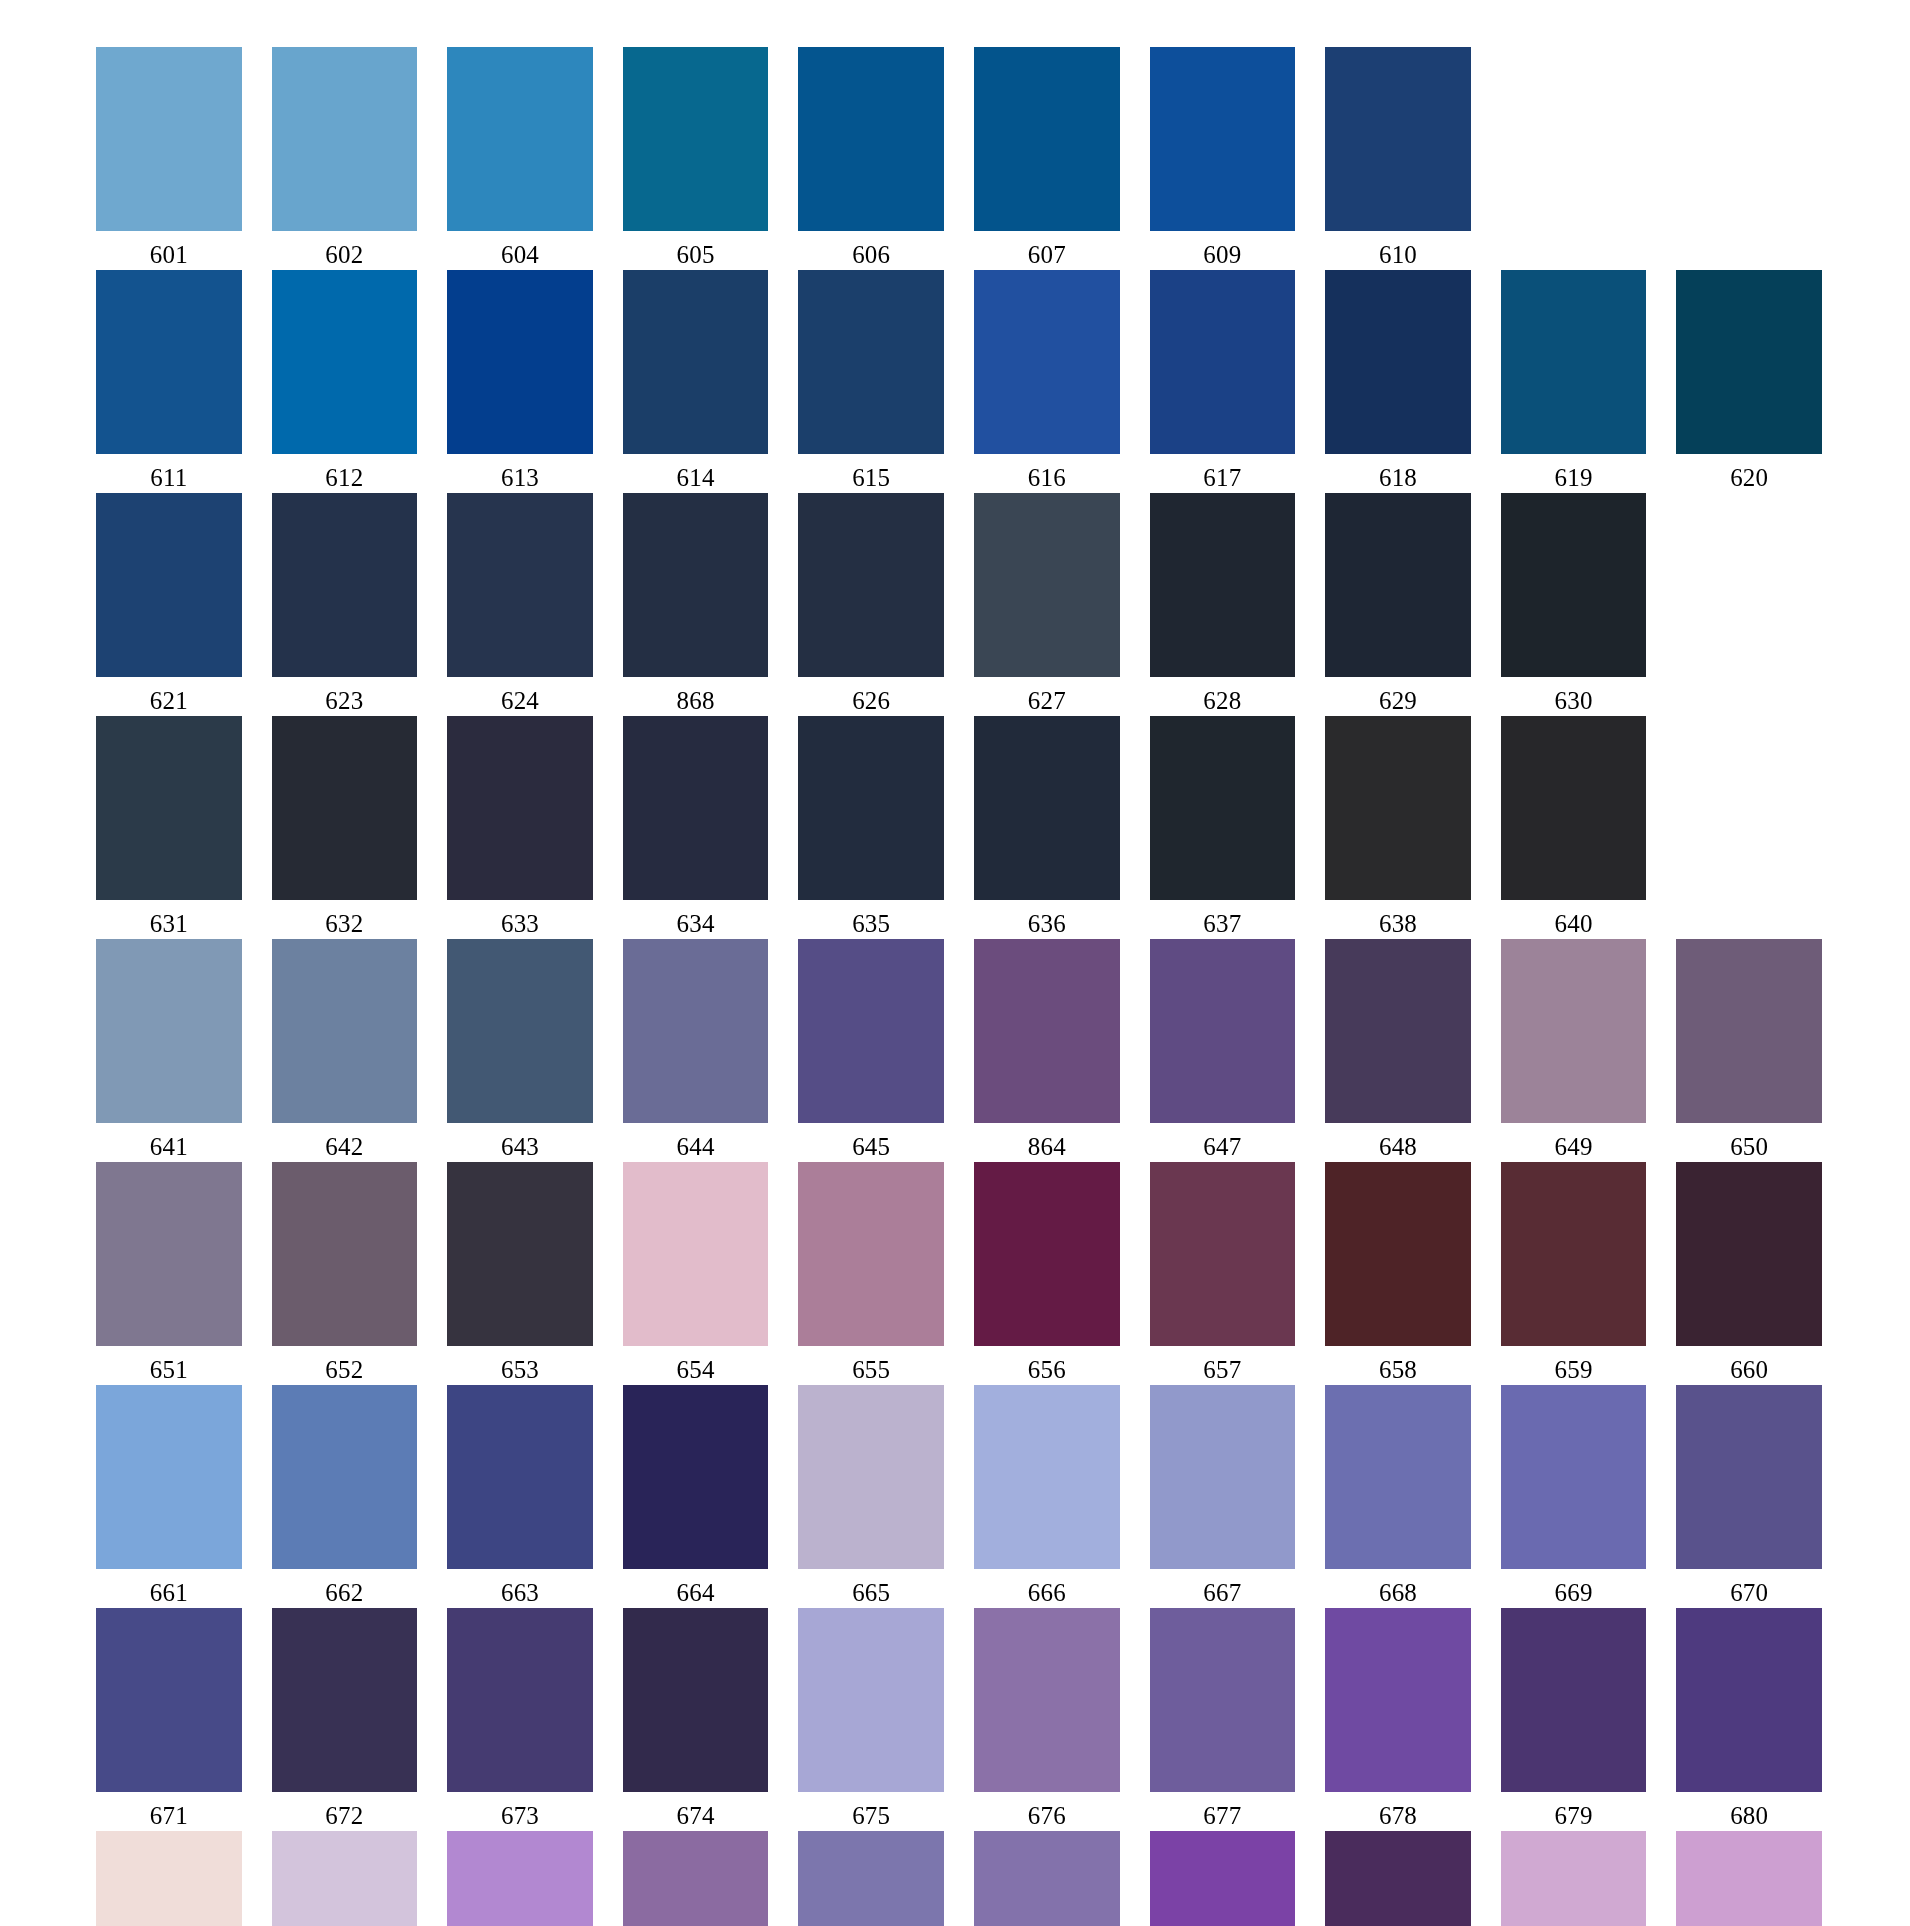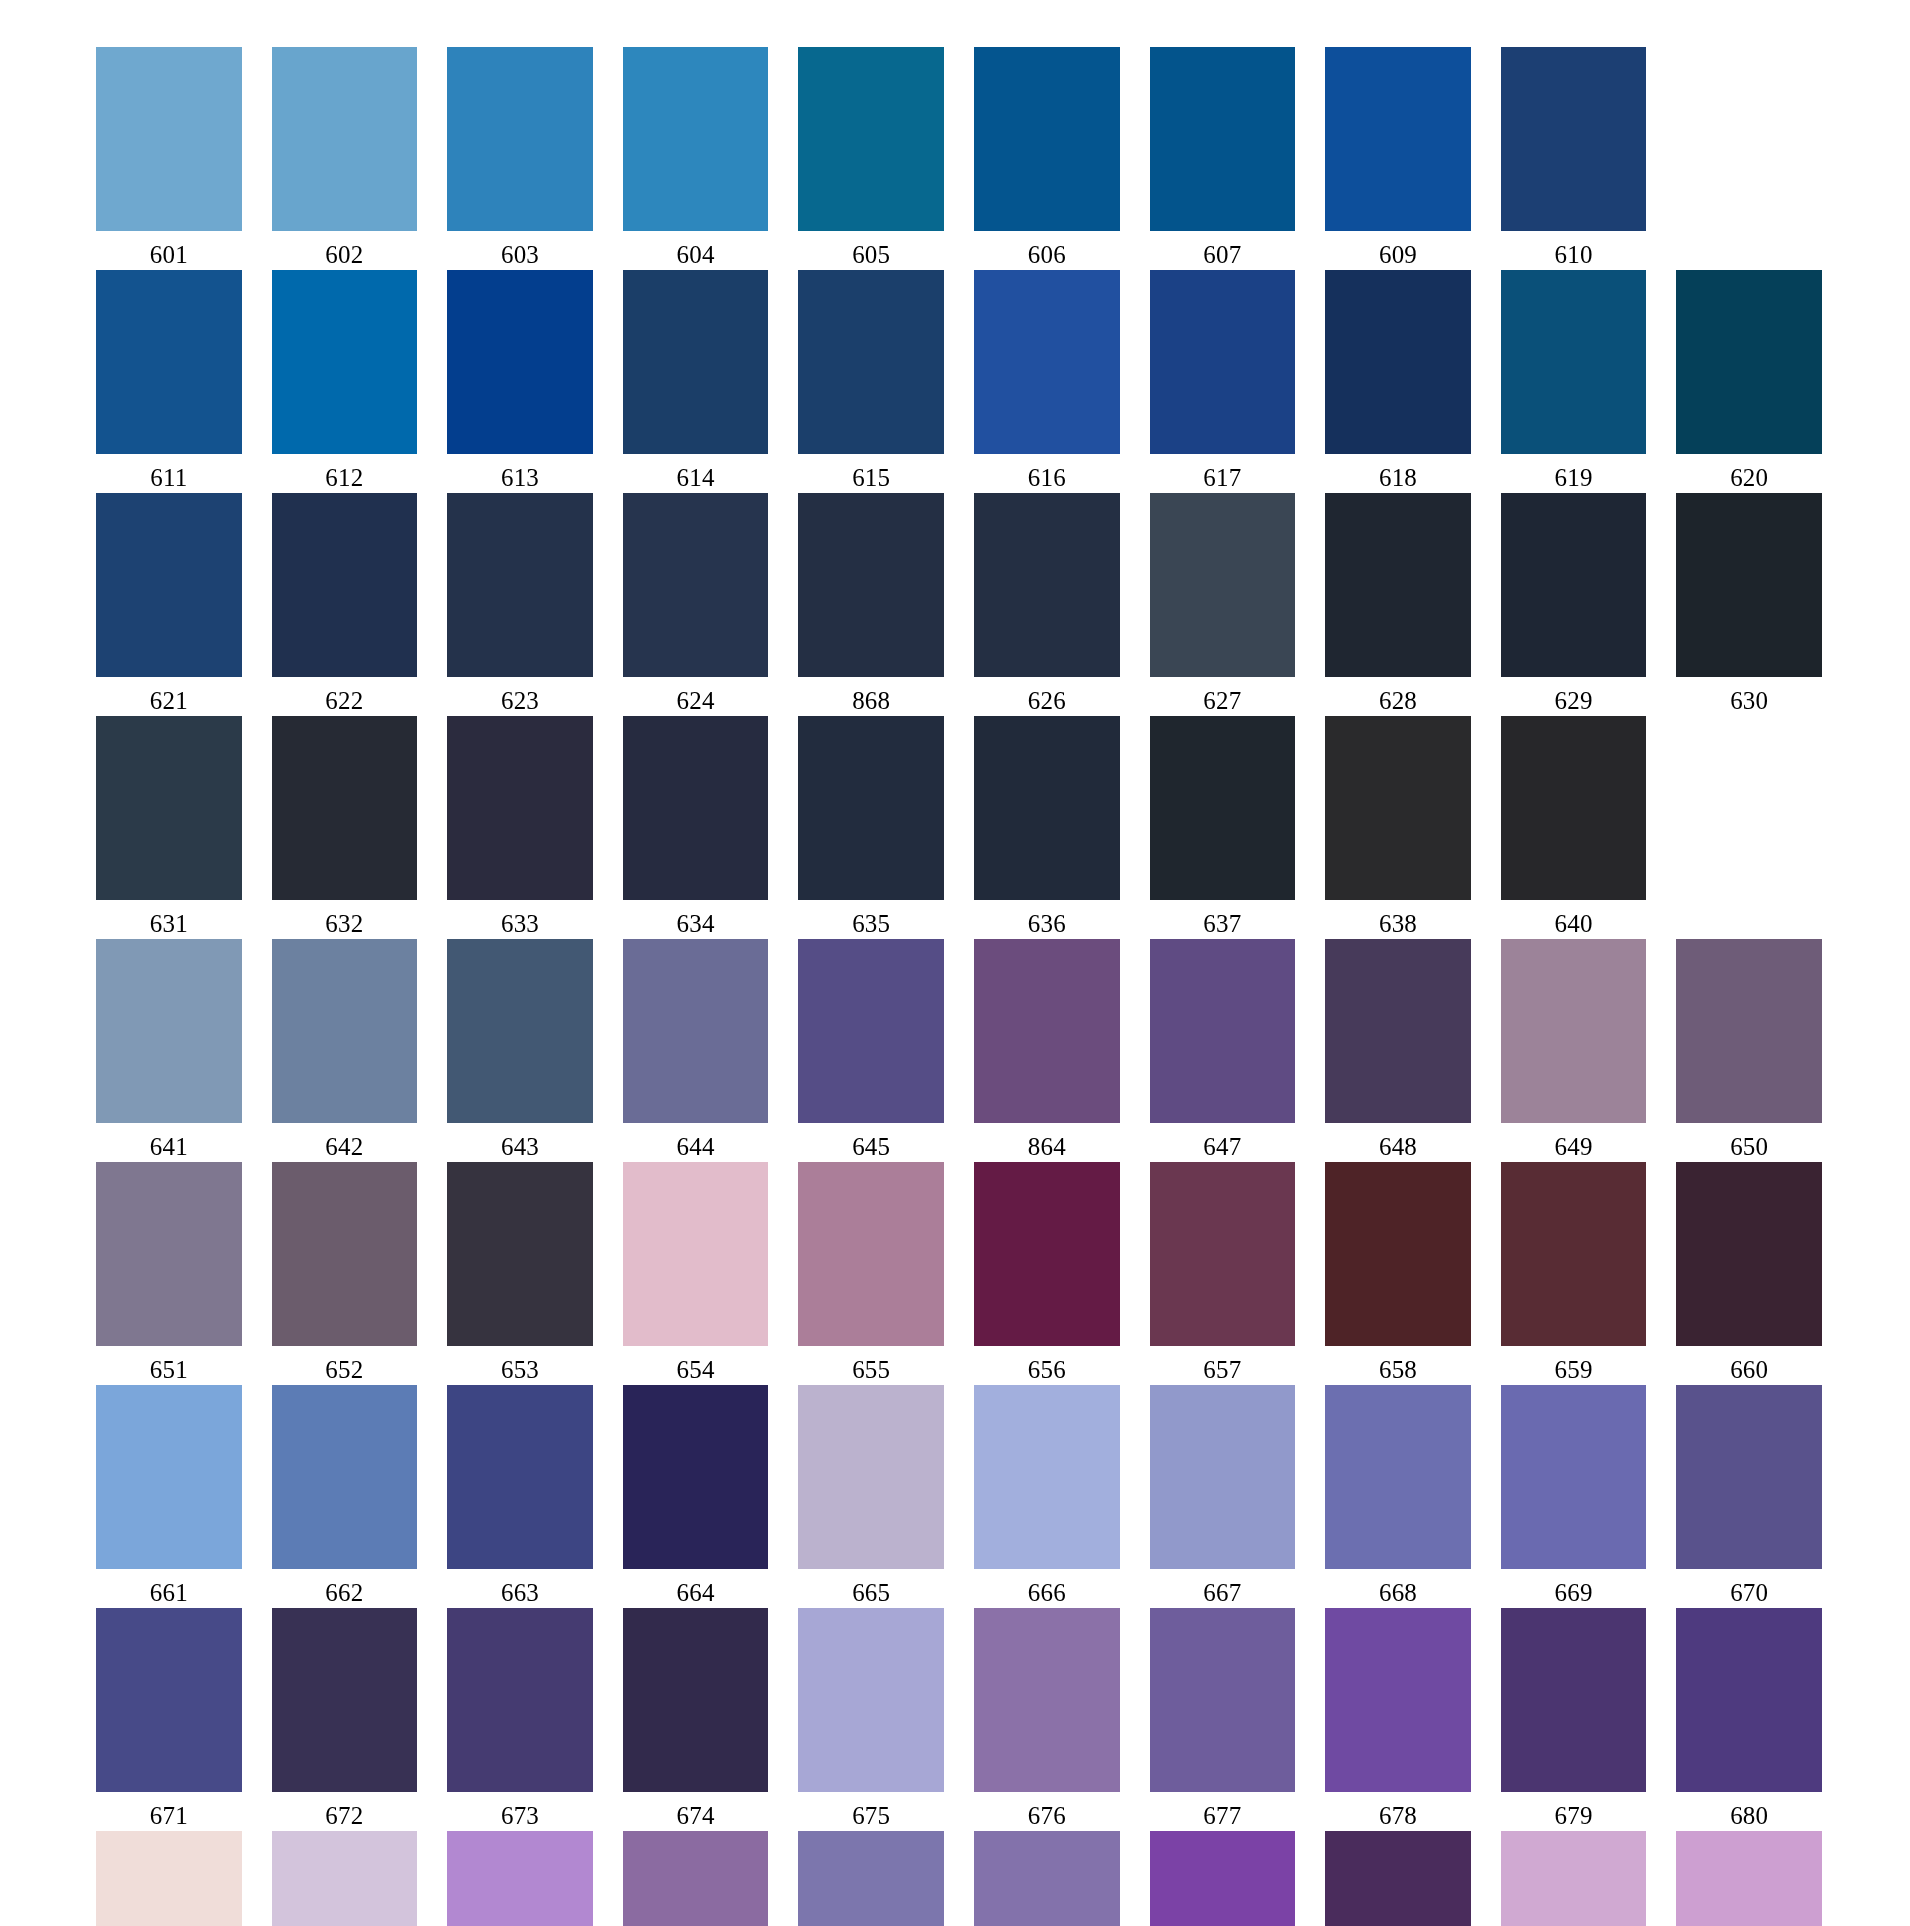--- a/index.html
+++ b/index.html
@@ -70,24 +70,20 @@
     <div class="swatch-row">
       <div class="swatch-cell">
         <span class="swatch-chip" style="background-color: rgb(111, 168, 207);"></span>
         <span class="swatch-label">601</span>
       </div>
       <div class="swatch-cell">
         <span class="swatch-chip" style="background-color: rgb(104, 165, 205);"></span>
         <span class="swatch-label">602</span>
       </div>
       <div class="swatch-cell">
-        <span class="swatch-chip" style="background-color: rgb(46, 131, 187);"></span>
-        <span class="swatch-label">603</span>
-      </div>
-      <div class="swatch-cell">
         <span class="swatch-chip" style="background-color: rgb(45, 135, 189);"></span>
         <span class="swatch-label">604</span>
       </div>
       <div class="swatch-cell">
         <span class="swatch-chip" style="background-color: rgb(7, 104, 143);"></span>
         <span class="swatch-label">605</span>
       </div>
       <div class="swatch-cell">
         <span class="swatch-chip" style="background-color: rgb(4, 85, 143);"></span>
         <span class="swatch-label">606</span>
@@ -148,24 +144,20 @@
         <span class="swatch-label">620</span>
       </div>
     </div>
 
     <div class="swatch-row">
       <div class="swatch-cell">
         <span class="swatch-chip" style="background-color: rgb(29, 66, 114);"></span>
         <span class="swatch-label">621</span>
       </div>
       <div class="swatch-cell">
-        <span class="swatch-chip" style="background-color: rgb(32, 48, 79);"></span>
-        <span class="swatch-label">622</span>
-      </div>
-      <div class="swatch-cell">
         <span class="swatch-chip" style="background-color: rgb(36, 50, 75);"></span>
         <span class="swatch-label">623</span>
       </div>
       <div class="swatch-cell">
         <span class="swatch-chip" style="background-color: rgb(38, 52, 78);"></span>
         <span class="swatch-label">624</span>
       </div>
       <div class="swatch-cell">
         <span class="swatch-chip" style="background-color: rgb(36, 47, 68);"></span>
         <span class="swatch-label">868</span>

